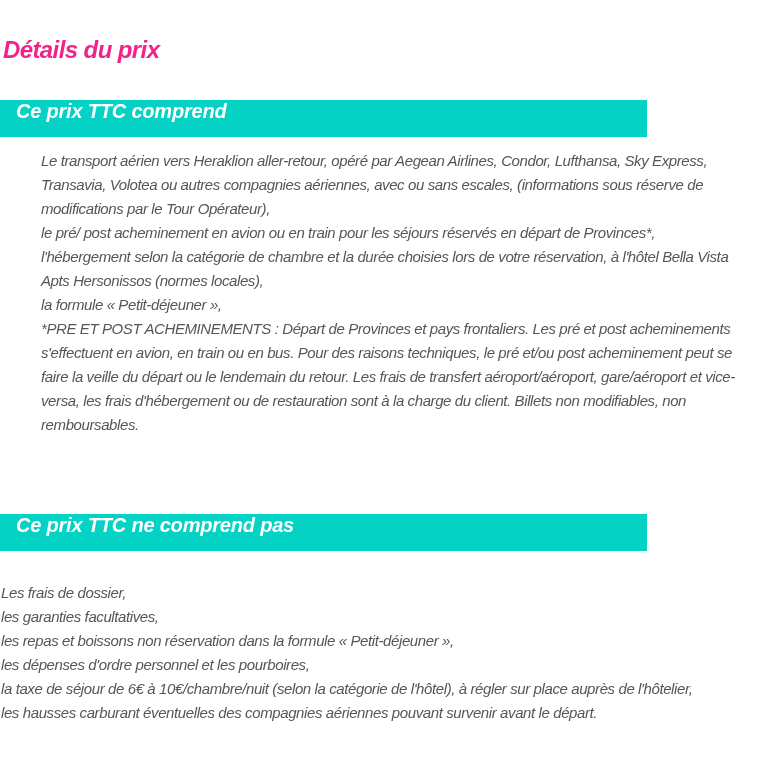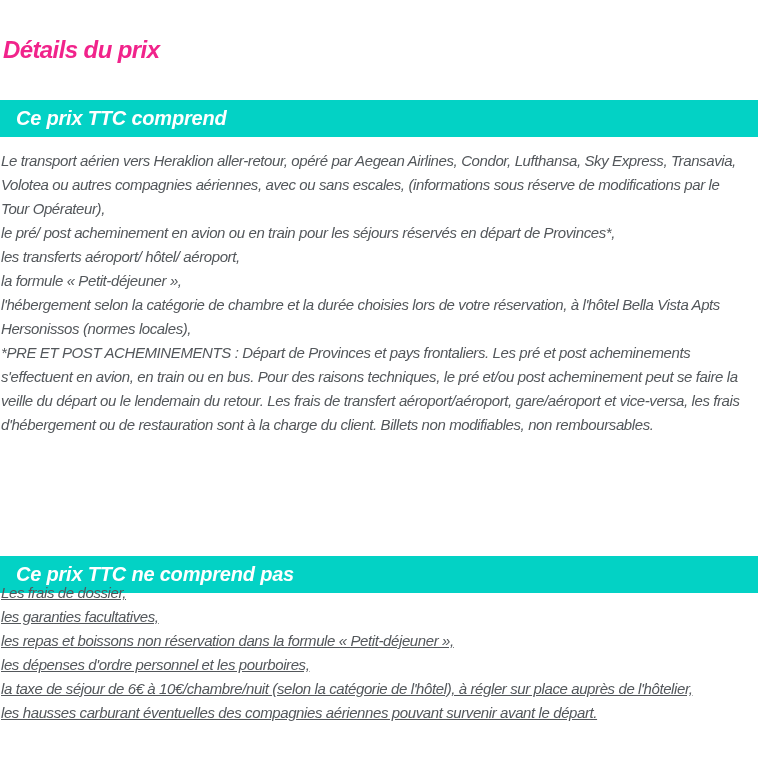--- a/index.html
+++ b/index.html
@@ -24,67 +24,65 @@
     line-height: 28px;
     font-weight: bold;
     font-style: italic;
     letter-spacing: -0.6px;
     color: #f1238b;
     white-space: nowrap;
   }
   .section-bar {
     position: absolute;
     left: 0;
-    width: 758px;
+    width: 647px;
     height: 37px;
     background: #03d2c5;
     display: flex;
-    align-items: center;
     padding-left: 16px;
   }
   .section-bar.bar-1 { top: 100px; }
-  .section-bar.bar-2 { top: 556px; }
+  .section-bar.bar-2 { top: 514px; }
   .section-bar-label {
     color: #ffffff;
     font-size: 20px;
     font-weight: bold;
     font-style: italic;
     letter-spacing: -0.2px;
     white-space: nowrap;
   }
   .section-content {
     position: absolute;
     left: 1px;
     right: 10px;
     color: #53575b;
     font-size: 15px;
     line-height: 24px;
     letter-spacing: -0.4px;
     font-style: italic;
   }
-  .section-content.content-1 { top: 149px; height: 336px; }
-  .section-content.content-2 { top: 581px; height: 172px; text-decoration: underline; }
+  .section-content.content-1 { top: 149px; height: 336px; margin-left: 40px; }
+  .section-content.content-2 { top: 581px; height: 172px; }
   .section-content p { margin: 0; }
   .section-note { margin-top: 24px; }
 </style>
 </head>
 <body>
 
 <h1 class="page-title">Détails du prix</h1>
 
 <div class="section-bar bar-1">
   <span class="section-bar-label">Ce prix TTC comprend</span>
 </div>
 
 <div class="section-content content-1">
   <p>Le transport aérien vers Heraklion aller-retour, opéré par Aegean Airlines, Condor, Lufthansa, Sky Express, Transavia, Volotea ou autres compagnies aériennes, avec ou sans escales, (informations sous réserve de modifications par le Tour Opérateur),</p>
   <p>le pré/ post acheminement en avion ou en train pour les séjours réservés en départ de Provinces*,</p>
-  <p>les transferts aéroport/ hôtel/ aéroport,</p>
+  <p>l'hébergement selon la catégorie de chambre et la durée choisies lors de votre réservation, à l'hôtel Bella Vista Apts Hersonissos (normes locales),</p>
   <p>la formule « Petit-déjeuner »,</p>
-  <p>l'hébergement selon la catégorie de chambre et la durée choisies lors de votre réservation, à l'hôtel Bella Vista Apts Hersonissos (normes locales),</p>
   <p class="section-note">*PRE ET POST ACHEMINEMENTS : Départ de Provinces et pays frontaliers. Les pré et post acheminements s'effectuent en avion, en train ou en bus. Pour des raisons techniques, le pré et/ou post acheminement peut se faire la veille du départ ou le lendemain du retour. Les frais de transfert aéroport/aéroport, gare/aéroport et vice-versa, les frais d'hébergement ou de restauration sont à la charge du client. Billets non modifiables, non remboursables.</p>
 </div>
 
 <div class="section-bar bar-2">
   <span class="section-bar-label">Ce prix TTC ne comprend pas</span>
 </div>
 
 <div class="section-content content-2">
   <p>Les frais de dossier,</p>
   <p>les garanties facultatives,</p>

